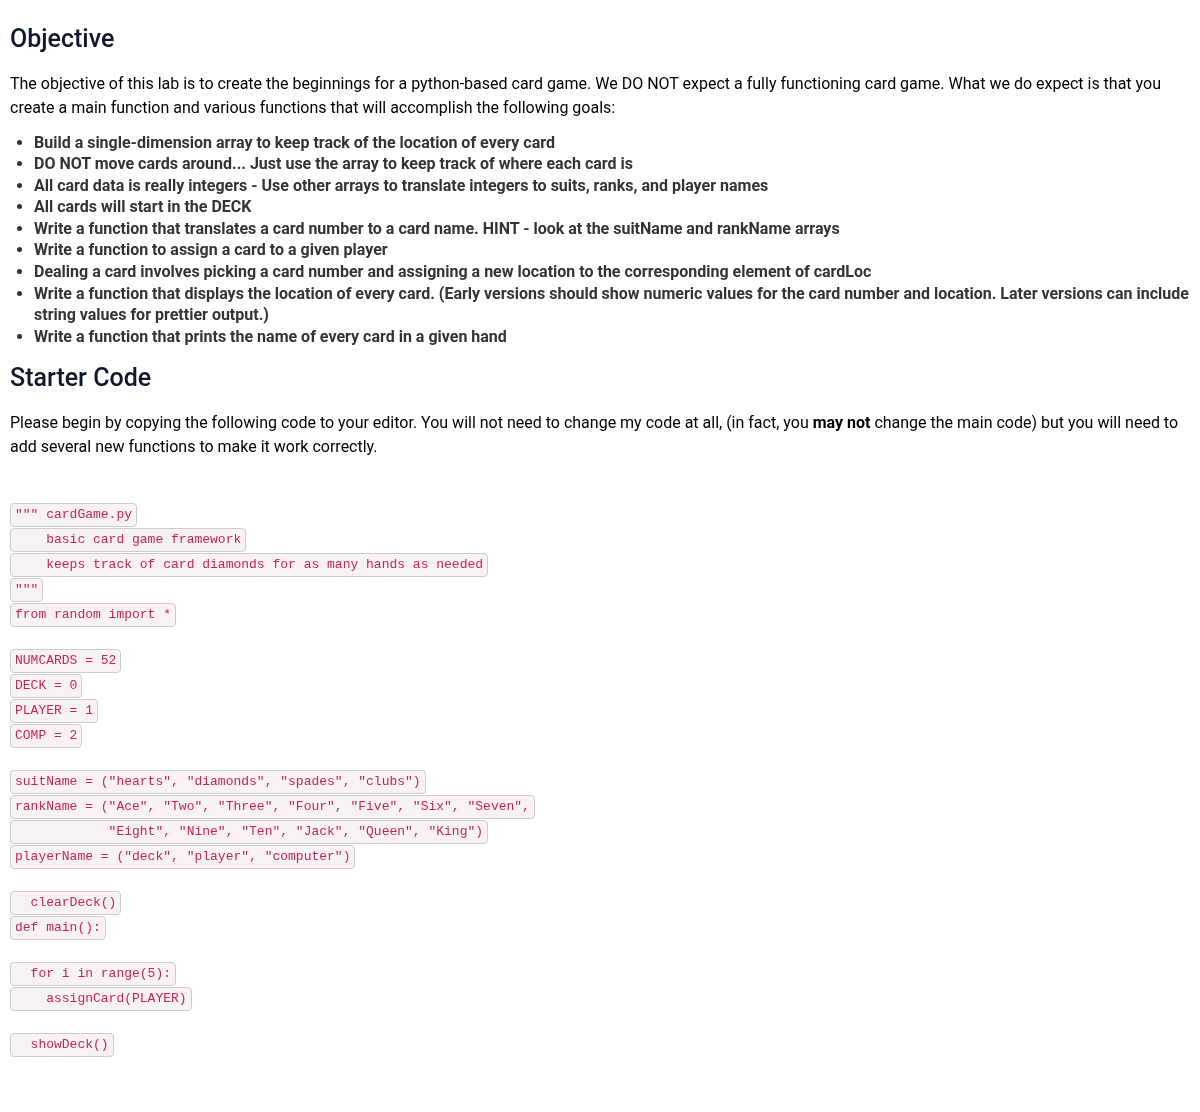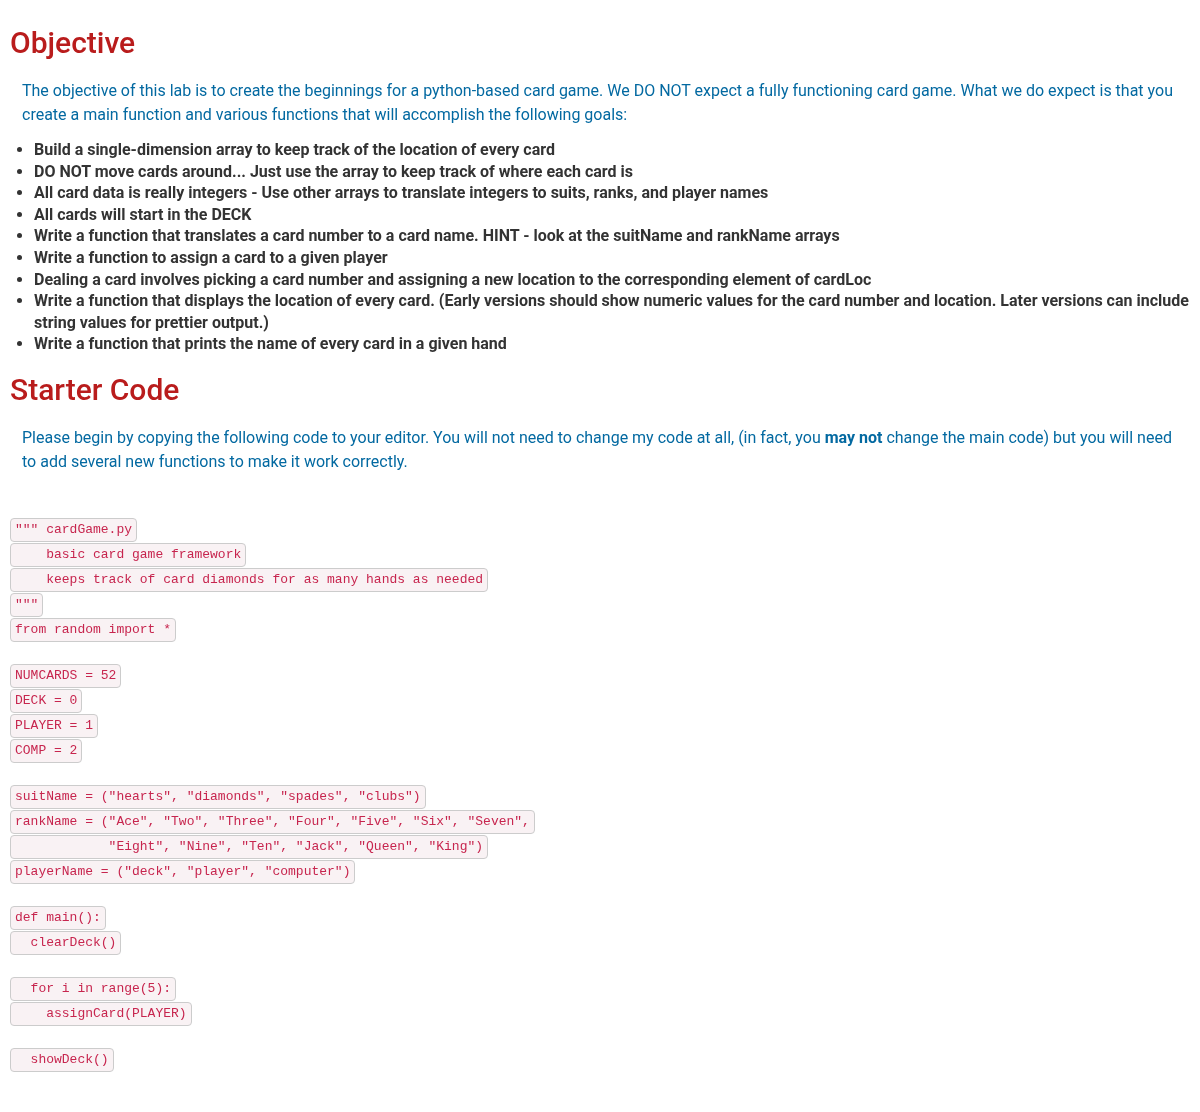--- a/index.html
+++ b/index.html
@@ -5,28 +5,28 @@
   body {
     font-family: -apple-system, BlinkMacSystemFont, "Segoe UI", Roboto, "Helvetica Neue", Arial, sans-serif;
     margin: 0;
     padding: 10px;
     color: #333333;
     font-size: 16px;
     line-height: 1.5;
     background: #fff;
   }
   h2 {
-    font-size: 30px;
+    font-size: 25px;
     font-weight: 500;
     margin: 10px 0 14px 0;
-    color: #b91c1c;
+    color: #0f172a;
   }
   p {
-    margin: 0 0 12px 12px;
-    color: #0369a1;
+    margin: 0 0 12px 0;
+    color: #000000;
   }
   ul {
     margin: 0 0 12px 0;
     padding-left: 24px;
   }
   li {
     margin: 0;
     padding: 0 0 0 0;
     line-height: 1.35;
     font-weight: bold;
@@ -85,20 +85,20 @@
     <div class="code-line"><span class="code-chip">NUMCARDS = 52</span></div>
     <div class="code-line"><span class="code-chip">DECK = 0</span></div>
     <div class="code-line"><span class="code-chip">PLAYER = 1</span></div>
     <div class="code-line"><span class="code-chip">COMP = 2</span></div>
     <div class="code-line">&nbsp;</div>
     <div class="code-line"><span class="code-chip">suitName = ("hearts", "diamonds", "spades", "clubs")</span></div>
     <div class="code-line"><span class="code-chip">rankName = ("Ace", "Two", "Three", "Four", "Five", "Six", "Seven",</span></div>
     <div class="code-line"><span class="code-chip">            "Eight", "Nine", "Ten", "Jack", "Queen", "King")</span></div>
     <div class="code-line"><span class="code-chip">playerName = ("deck", "player", "computer")</span></div>
     <div class="code-line">&nbsp;</div>
+    <div class="code-line"><span class="code-chip">  clearDeck()</span></div>
     <div class="code-line"><span class="code-chip">def main():</span></div>
-    <div class="code-line"><span class="code-chip">  clearDeck()</span></div>
     <div class="code-line">&nbsp;</div>
     <div class="code-line"><span class="code-chip">  for i in range(5):</span></div>
     <div class="code-line"><span class="code-chip">    assignCard(PLAYER)</span></div>
     <div class="code-line">&nbsp;</div>
     <div class="code-line"><span class="code-chip">  showDeck()</span></div>
   </div>
 
 </body></html>

